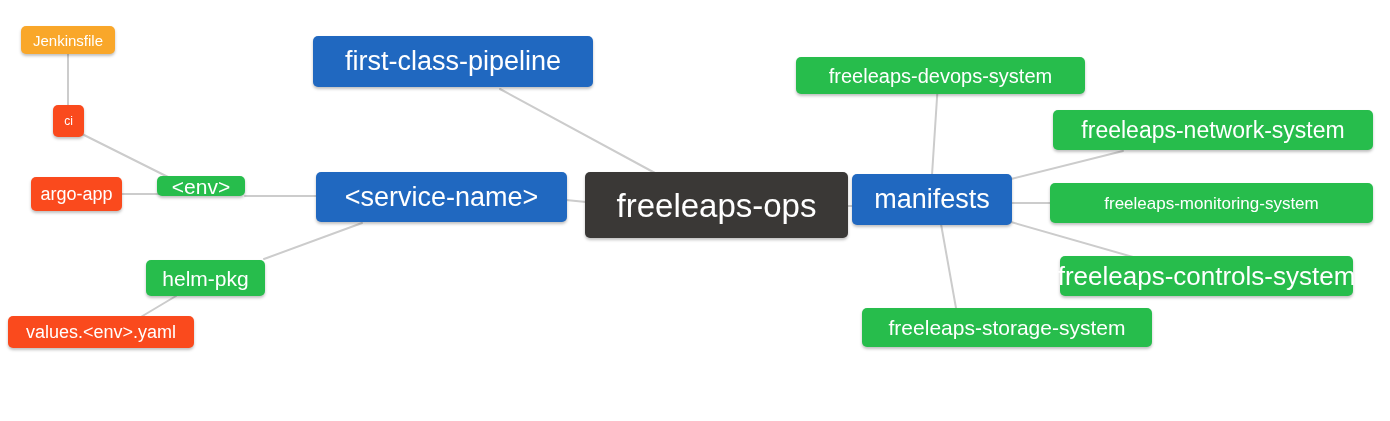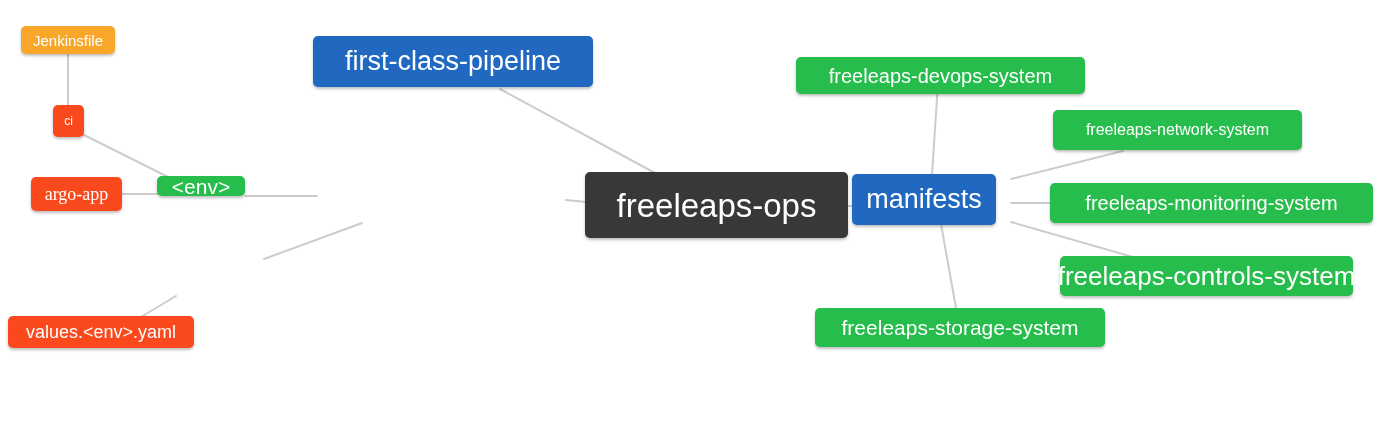--- a/index.html
+++ b/index.html
@@ -62,37 +62,39 @@
     <line class="edge" x1="1011" y1="179" x2="1123" y2="151"></line>
     <line class="edge" x1="1011" y1="203" x2="1051" y2="203"></line>
     <line class="edge" x1="1011" y1="222" x2="1133" y2="257"></line>
     <line class="edge" x1="941" y1="224" x2="956" y2="308"></line>
   </svg>
 
   <div class="node node--orange" style="left:21px; top:26px; width:94px; height:28px; font-size:15px;">Jenkinsfile</div>
 
   <div class="node node--red" style="left:53px; top:105px; width:31px; height:32px; font-size:12px;">ci</div>
 
-  <div class="node node--red" style="left:31px; top:177px; width:91px; height:34px; font-size:18px;font-family:Liberation Serif, serif;">argo-app</div>
+  <div class="node node--red" style="left:31px; top:177px; width:91px; height:34px; font-size:18px;">argo-app</div>
 
   <div class="node node--green" style="left:157px; top:176px; width:88px; height:20px; font-size:21px;">&lt;env&gt;</div>
 
+  <div class="node node--green" style="left:146px; top:260px; width:119px; height:36px; font-size:21px;">helm-pkg</div>
 
   <div class="node node--red" style="left:8px; top:316px; width:186px; height:32px; font-size:18px;">values.&lt;env&gt;.yaml</div>
 
   <div class="node node--blue" style="left:313px; top:36px; width:280px; height:51px; font-size:27px;">first-class-pipeline</div>
 
+  <div class="node node--blue" style="left:316px; top:172px; width:251px; height:50px; font-size:27px;">&lt;service-name&gt;</div>
 
   <div class="node node--root" style="left:585px; top:172px; width:263px; height:66px; font-size:33px;">freeleaps-ops</div>
 
-  <div class="node node--blue" style="left:852px; top:174px; width:144px; height:51px; font-size:27px;">manifests</div>
+  <div class="node node--blue" style="left:852px; top:174px; width:160px; height:51px; font-size:27px;">manifests</div>
 
   <div class="node node--green" style="left:796px; top:29px; width:289px; height:37px; font-size:20px;margin-top:28px;">freeleaps-devops-system</div>
 
-  <div class="node node--green" style="left:1053px; top:110px; width:249px; height:40px; font-size:16px;">freeleaps-network-system</div>
+  <div class="node node--green" style="left:1053px; top:110px; width:320px; height:40px; font-size:23px;">freeleaps-network-system</div>
 
-  <div class="node node--green" style="left:1050px; top:183px; width:323px; height:40px; font-size:20px;">freeleaps-monitoring-system</div>
+  <div class="node node--green" style="left:1050px; top:183px; width:323px; height:40px; font-size:17px;">freeleaps-monitoring-system</div>
 
   <div class="node node--green" style="left:1060px; top:256px; width:293px; height:40px; font-size:26px;">freeleaps-controls-system</div>
 
-  <div class="node node--green" style="left:815px; top:308px; width:290px; height:39px; font-size:21px;">freeleaps-storage-system</div>
+  <div class="node node--green" style="left:862px; top:308px; width:290px; height:39px; font-size:21px;">freeleaps-storage-system</div>
 
 </div>
 
 </body></html>

